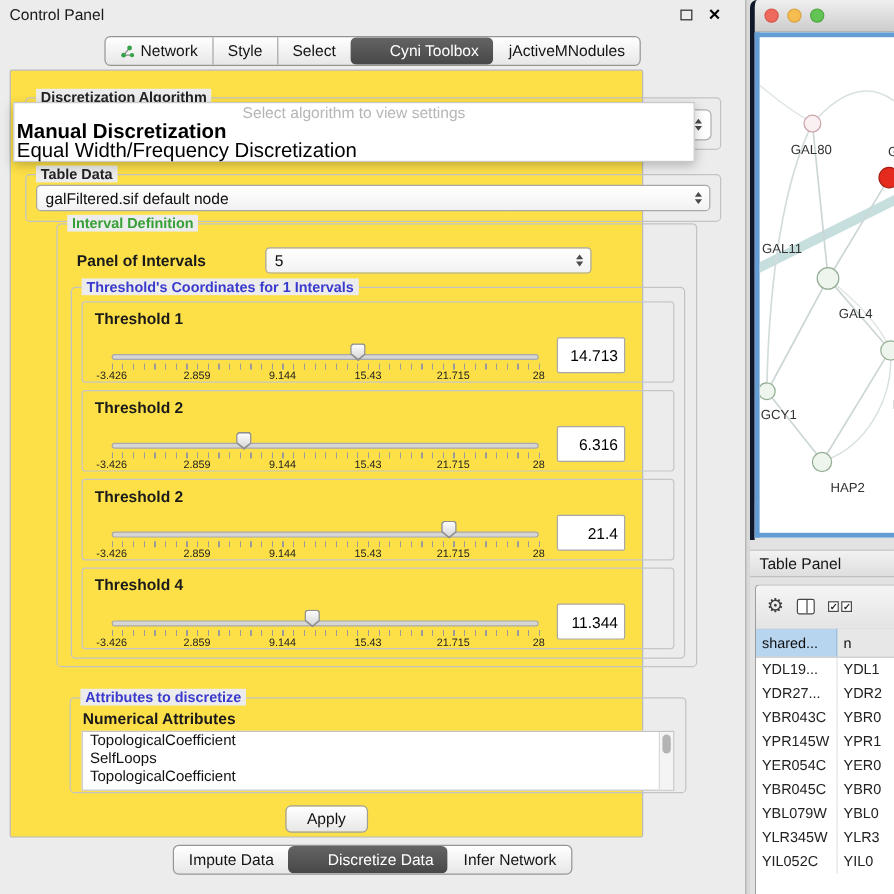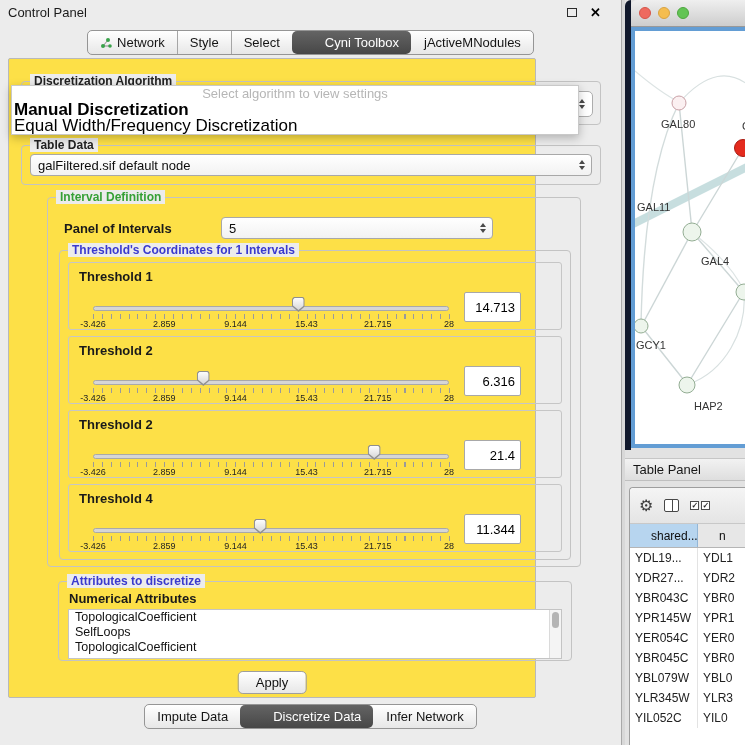--- a/index.html
+++ b/index.html
@@ -44,21 +44,21 @@
   .combo-fragment{position:absolute;left:500px;top:32px;width:84px;height:26px;background:#fff;border:1px solid #adadad;border-radius:5px;z-index:1;display:flex;align-items:center;justify-content:flex-end;padding-right:7px;}
   .combo-fragment .stepcol{display:flex;flex-direction:column;gap:2px;align-items:center;}
   .algo-popup{position:absolute;left:2px;top:26px;width:568px;height:50px;background:#fff;border:1px solid #c9c9c9;box-shadow:0 3px 9px rgba(0,0,0,.25);z-index:10;}
   .popup-hint{text-align:center;font-size:13px;color:#b6b6b6;line-height:16px;}
   .popup-item{font-size:17px;color:#000;padding-left:2px;line-height:16px;}
   .popup-item.bold{font-weight:bold;}
 
   .tabledata-group{left:12px;top:86px;width:580px;height:40px;}
   .tabledata-group .combo{position:absolute;left:8px;right:8px;top:8px;}
 
-  .interval-group{left:38px;top:138px;width:534px;height:370px;}
+  .interval-group{left:38px;top:127px;width:534px;height:370px;}
   .noi-label{position:absolute;left:16px;top:23px;font-size:13px;font-weight:bold;}
   .noi-combo{position:absolute;left:173px;top:19px;width:272px;}
 
   .thresholds-group{position:absolute;left:11px;top:52px;width:512px;height:310px;}
   .thresholds-container{position:absolute;left:8px;top:11px;right:8px;display:flex;flex-direction:column;gap:6px;}
   .thresh-box{position:relative;height:68px;border:1px solid #c6c6c6;border-radius:3px;}
   .thresh-label{position:absolute;left:10px;top:6px;font-size:13px;font-weight:bold;}
   .thresh-value{position:absolute;right:40px;top:29px;width:57px;height:30px;border:1px solid #a8a8a8;border-radius:2px;background:#fff;font-family:"Liberation Sans",sans-serif;font-size:13px;text-align:right;padding-right:5px;color:#000;outline:none;}
   .slider-track{position:absolute;left:24px;top:43px;width:356px;height:5px;background:#d6d6d6;border:1px solid #a9a9a9;border-radius:3px;}
   .thumb-rail{position:absolute;left:24px;top:34px;width:356px;height:16px;}
@@ -72,40 +72,40 @@
   .attr-heading{position:absolute;left:10px;top:9px;font-size:13px;font-weight:bold;}
   .attr-list{position:absolute;left:9px;top:27px;width:494px;height:50px;background:#fff;border:1px solid #c4c4c4;overflow:hidden;}
   .list-item{font-size:12.5px;line-height:15px;padding-left:6px;color:#111;}
   .list-scrollbar{position:absolute;right:0;top:0;bottom:0;width:12px;background:#f4f4f4;border-left:1px solid #dadada;}
   .list-scroll-thumb{position:absolute;left:2px;top:2px;width:7px;height:16px;border-radius:3.5px;background:#b4b4b4;}
 
   .apply-btn{position:absolute;left:50%;top:612px;transform:translateX(-50%);padding:3px 17px;font-size:13px;font-family:"Liberation Sans",sans-serif;background:linear-gradient(#ffffff,#e7e7e7);border:1px solid #9e9e9e;border-radius:5px;color:#111;}
 
   
   .right-area{position:absolute;left:625px;top:0;width:120px;height:745px;background:#e2e2e2;}
-  .net-window{position:absolute;left:0;top:0;width:120px;height:450px;border-left:6px solid #0f172a;border-top-left-radius:6px;}
+  .net-window{position:absolute;left:0;top:0;width:120px;height:450px;border-left:4px solid #0f172a;border-top-left-radius:6px;}
   .net-titlebar{height:27px;background:linear-gradient(#efefef,#cdcdcd);border-bottom:1px solid #999;border-top-left-radius:6px;display:flex;align-items:center;padding-left:8px;gap:7px;}
   .light{width:12px;height:12px;border-radius:50%;}
   .light.red{background:#ee6a5f;border:1px solid #d65549;}
   .light.yellow{background:#f5bd4f;border:1px solid #d9a341;}
   .light.green{background:#62c454;border:1px solid #4ea73f;}
   .net-canvas{position:absolute;left:0;top:27px;width:120px;height:421px;border:4px solid #639dd4;border-right:none;background:#fff;overflow:hidden;}
   .netsvg{position:absolute;left:0;top:0;}
   .netsvg text{font-size:11px;fill:#333;font-family:"Liberation Sans",sans-serif;}
 
   .table-panel-header{position:absolute;left:0;top:458px;width:120px;height:23px;background:linear-gradient(#f2f2f2,#dedede);border-top:1px solid #c6c6c6;border-bottom:1px solid #bfbfbf;display:flex;align-items:center;padding-left:8px;font-size:13px;color:#161616;}
   .table-window{position:absolute;left:4px;top:487px;width:116px;height:258px;background:#fff;border:1px solid #9e9e9e;border-right:none;border-bottom:none;border-top-left-radius:4px;}
   .tp-toolbar{height:36px;background:linear-gradient(#f5f5f5,#e4e4e4);border-bottom:1px solid #c8c8c8;border-top-left-radius:4px;display:flex;align-items:center;gap:11px;padding-left:9px;}
   .gear-icon{font-size:16px;color:#3f3f3f;line-height:1;}
   .columns-icon{width:15px;height:13px;border:1.5px solid #474747;background:#fff;border-radius:2px;position:relative;}
   .columns-icon::before{content:"";position:absolute;left:50%;top:0;bottom:0;width:1.5px;background:#474747;}
   .cbox-icon{display:flex;gap:2px;}
   .cb{width:9px;height:9px;border:1px solid #4c4c4c;background:#fff;font-size:8px;line-height:8px;font-weight:bold;color:#262626;text-align:center;}
   .tp-header{display:flex;height:24px;border-bottom:1px solid #b5b5b5;}
-  .th-cell{display:flex;align-items:center;padding-left:21px;font-size:12px;color:#0e0e0e;}
+  .th-cell{display:flex;align-items:center;padding-left:5px;font-size:12px;color:#0e0e0e;}
   .th-cell.sel{width:68px;background:#b7d5ef;border-right:1px solid #93b6d6;}
   .th-cell.rest{flex:1;background:#e7e7e7;}
   .trow{display:flex;height:20px;font-size:12px;color:#222;}
   .tcell{display:flex;align-items:center;padding-left:5px;overflow:hidden;white-space:nowrap;}
   .tcell.c1{width:68px;border-right:1px solid #e3e3e3;}
   .tcell.c2{flex:1;}
 </style>
 </head>
 <body>
 <div id="app">

